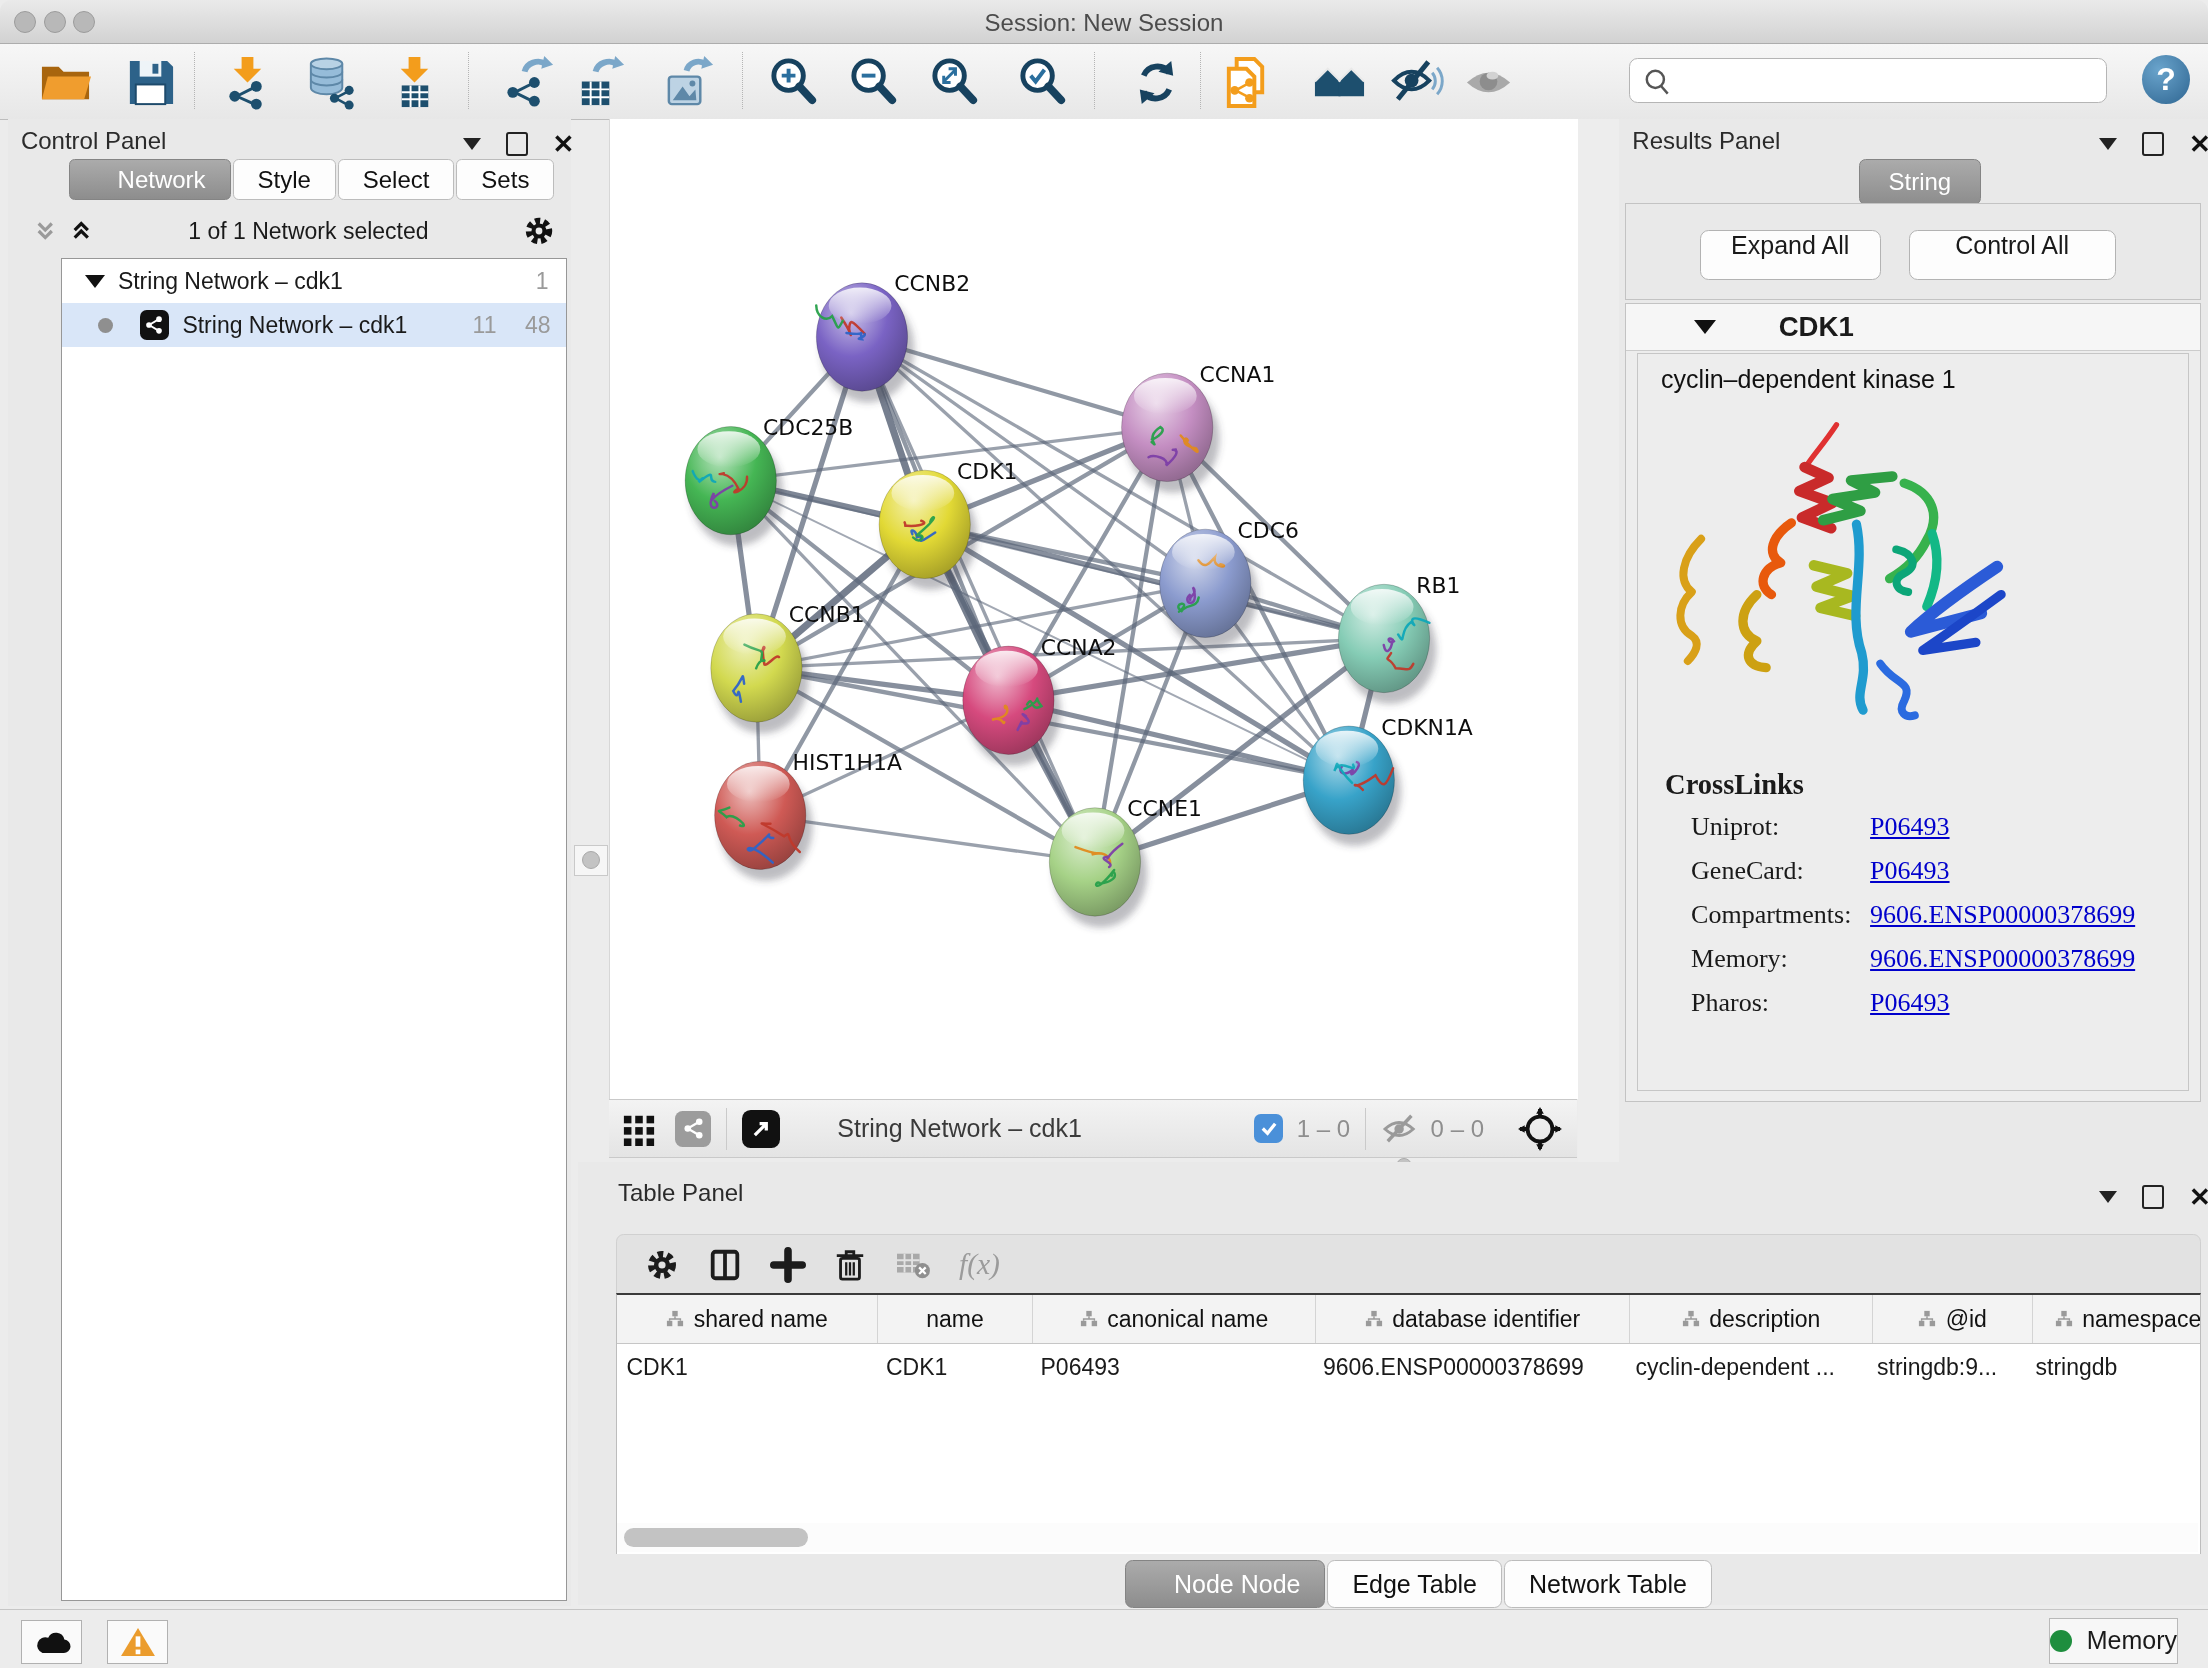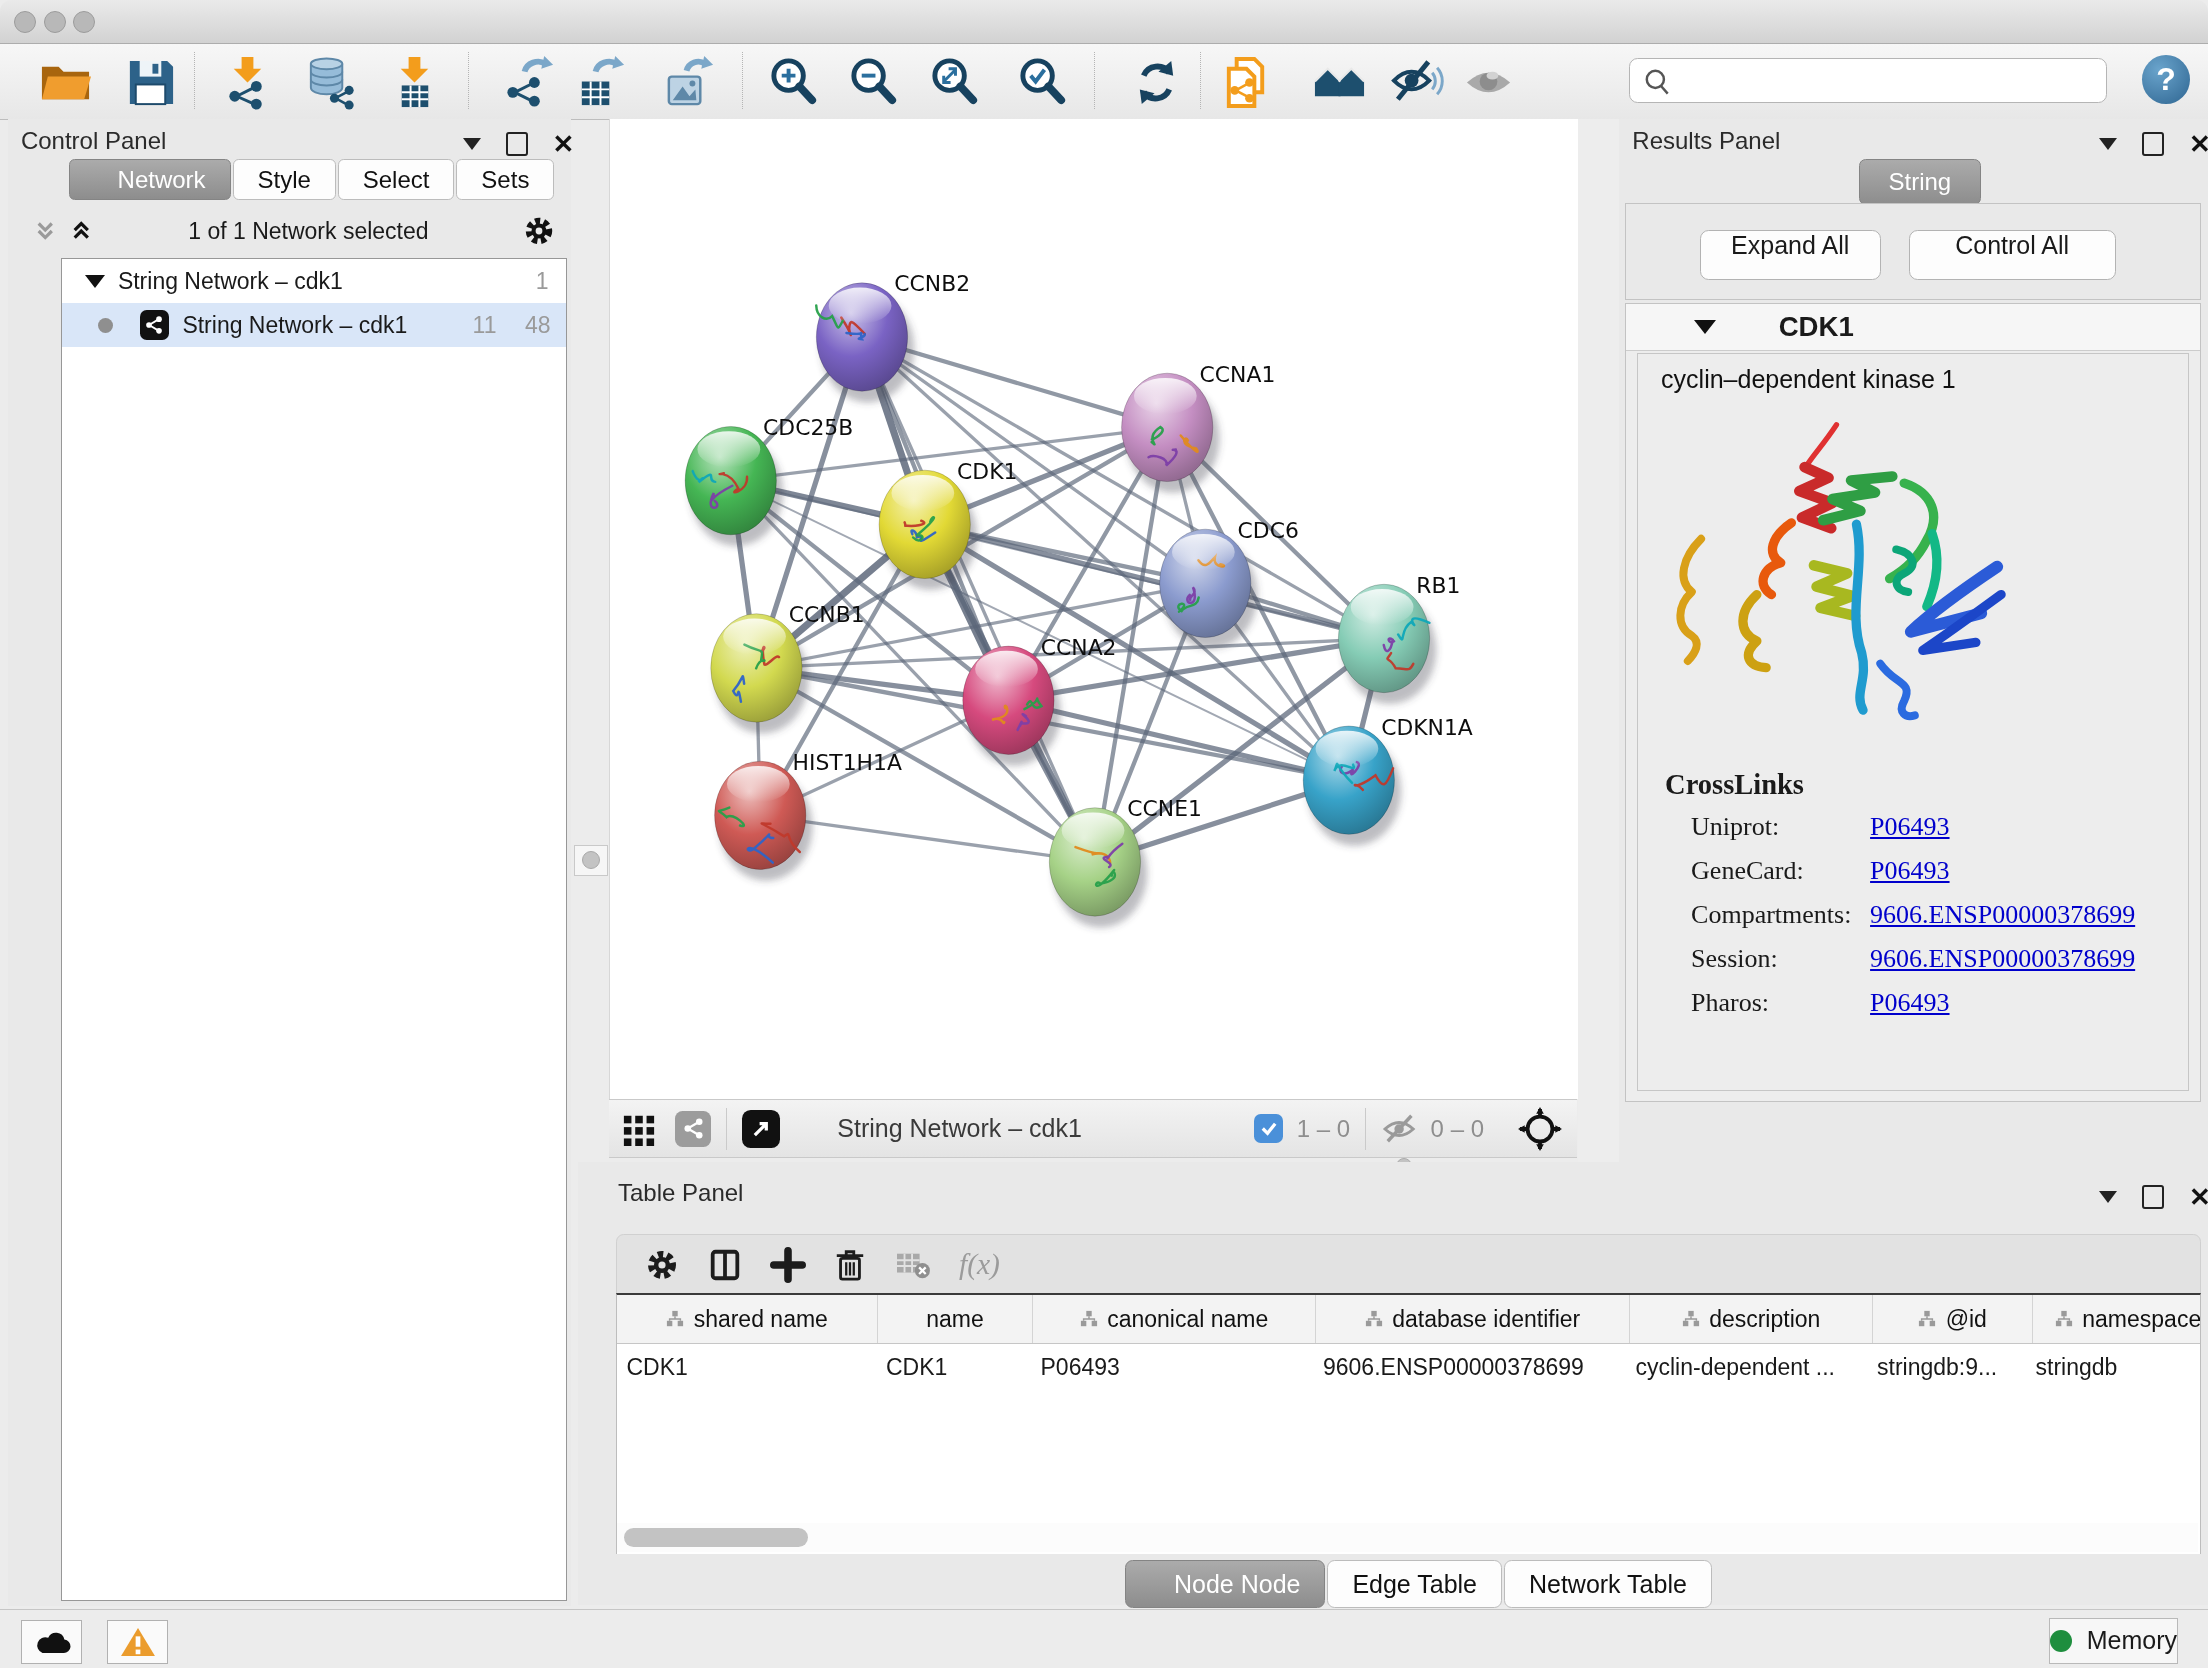--- a/index.html
+++ b/index.html
@@ -114,20 +114,21 @@
   .chev{stroke:#111;stroke-width:3.4;fill:none;}
   .chev.gray{stroke:#9a9a9a;}
 </style>
 </head>
 <body>
 
 <div class="abs titlebar">
   <span class="traffic" style="left:14.3px"></span>
   <span class="traffic" style="left:44px"></span>
   <span class="traffic" style="left:73px"></span>
+  <div class="title-text">Session: New Session</div>
 </div>
 
 <div class="abs toolbar">
   <span class="tbi" style="left:36px">
     <svg width="55" height="55" viewBox="0 0 56 56">
         <path d="M4 12h17l5 5h26v28H4z" fill="#a8650e"></path>
         <path d="M10 22h44l-7 23H4z" fill="#f09d2e"></path>
       </svg>
     </span>
   <span class="tbi" style="left:121px">
@@ -671,21 +672,21 @@
           </div>
           <div class="cl-row">
             <span class="cl-label">GeneCard:</span>
             <a href="#">P06493</a>
           </div>
           <div class="cl-row">
             <span class="cl-label">Compartments:</span>
             <a href="#">9606.ENSP00000378699</a>
           </div>
           <div class="cl-row">
-            <span class="cl-label">Session:</span>
+            <span class="cl-label">Memory:</span>
             <a href="#">9606.ENSP00000378699</a>
           </div>
           <div class="cl-row">
             <span class="cl-label">Pharos:</span>
             <a href="#">P06493</a>
           </div>
         </div>
     </div>
   </div>
 </div>

